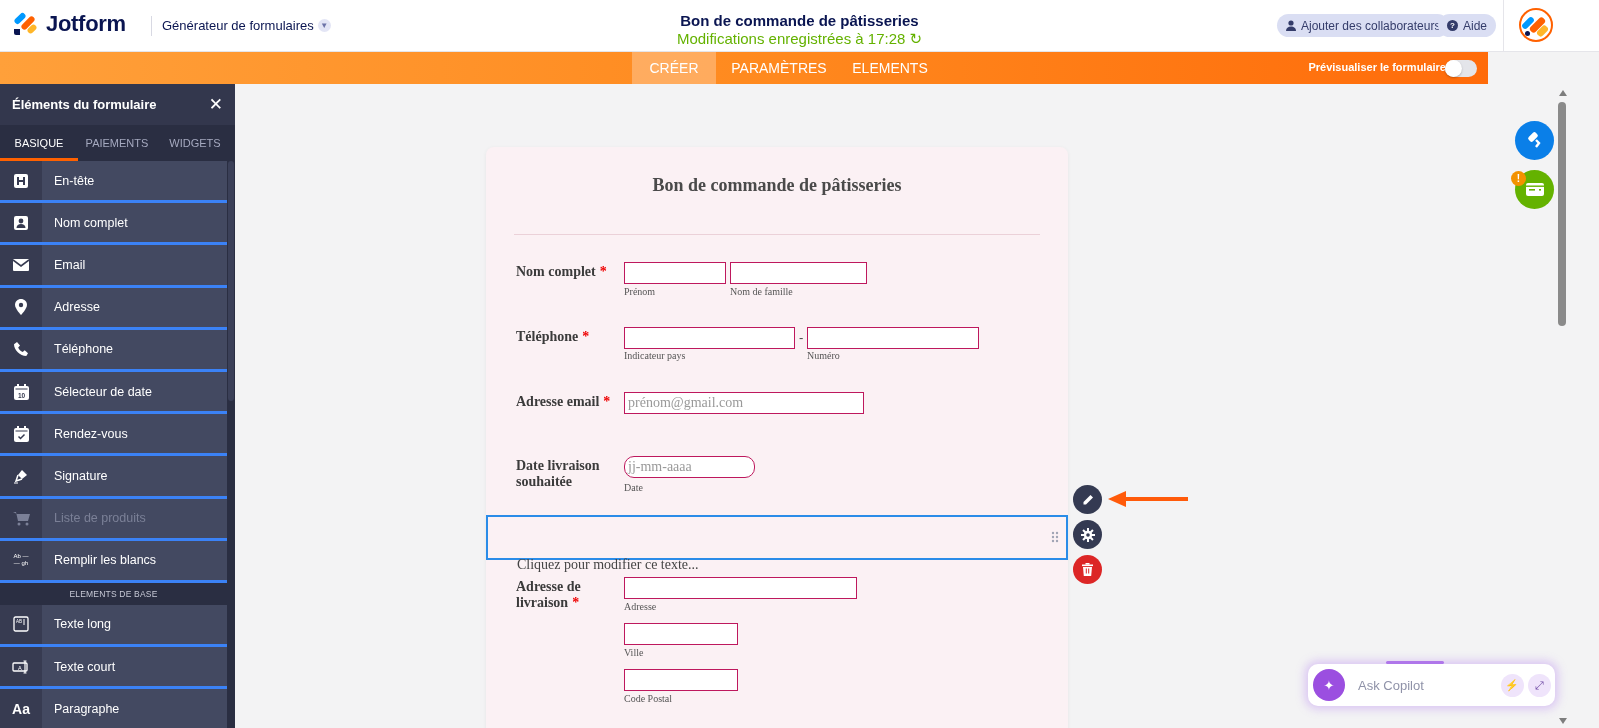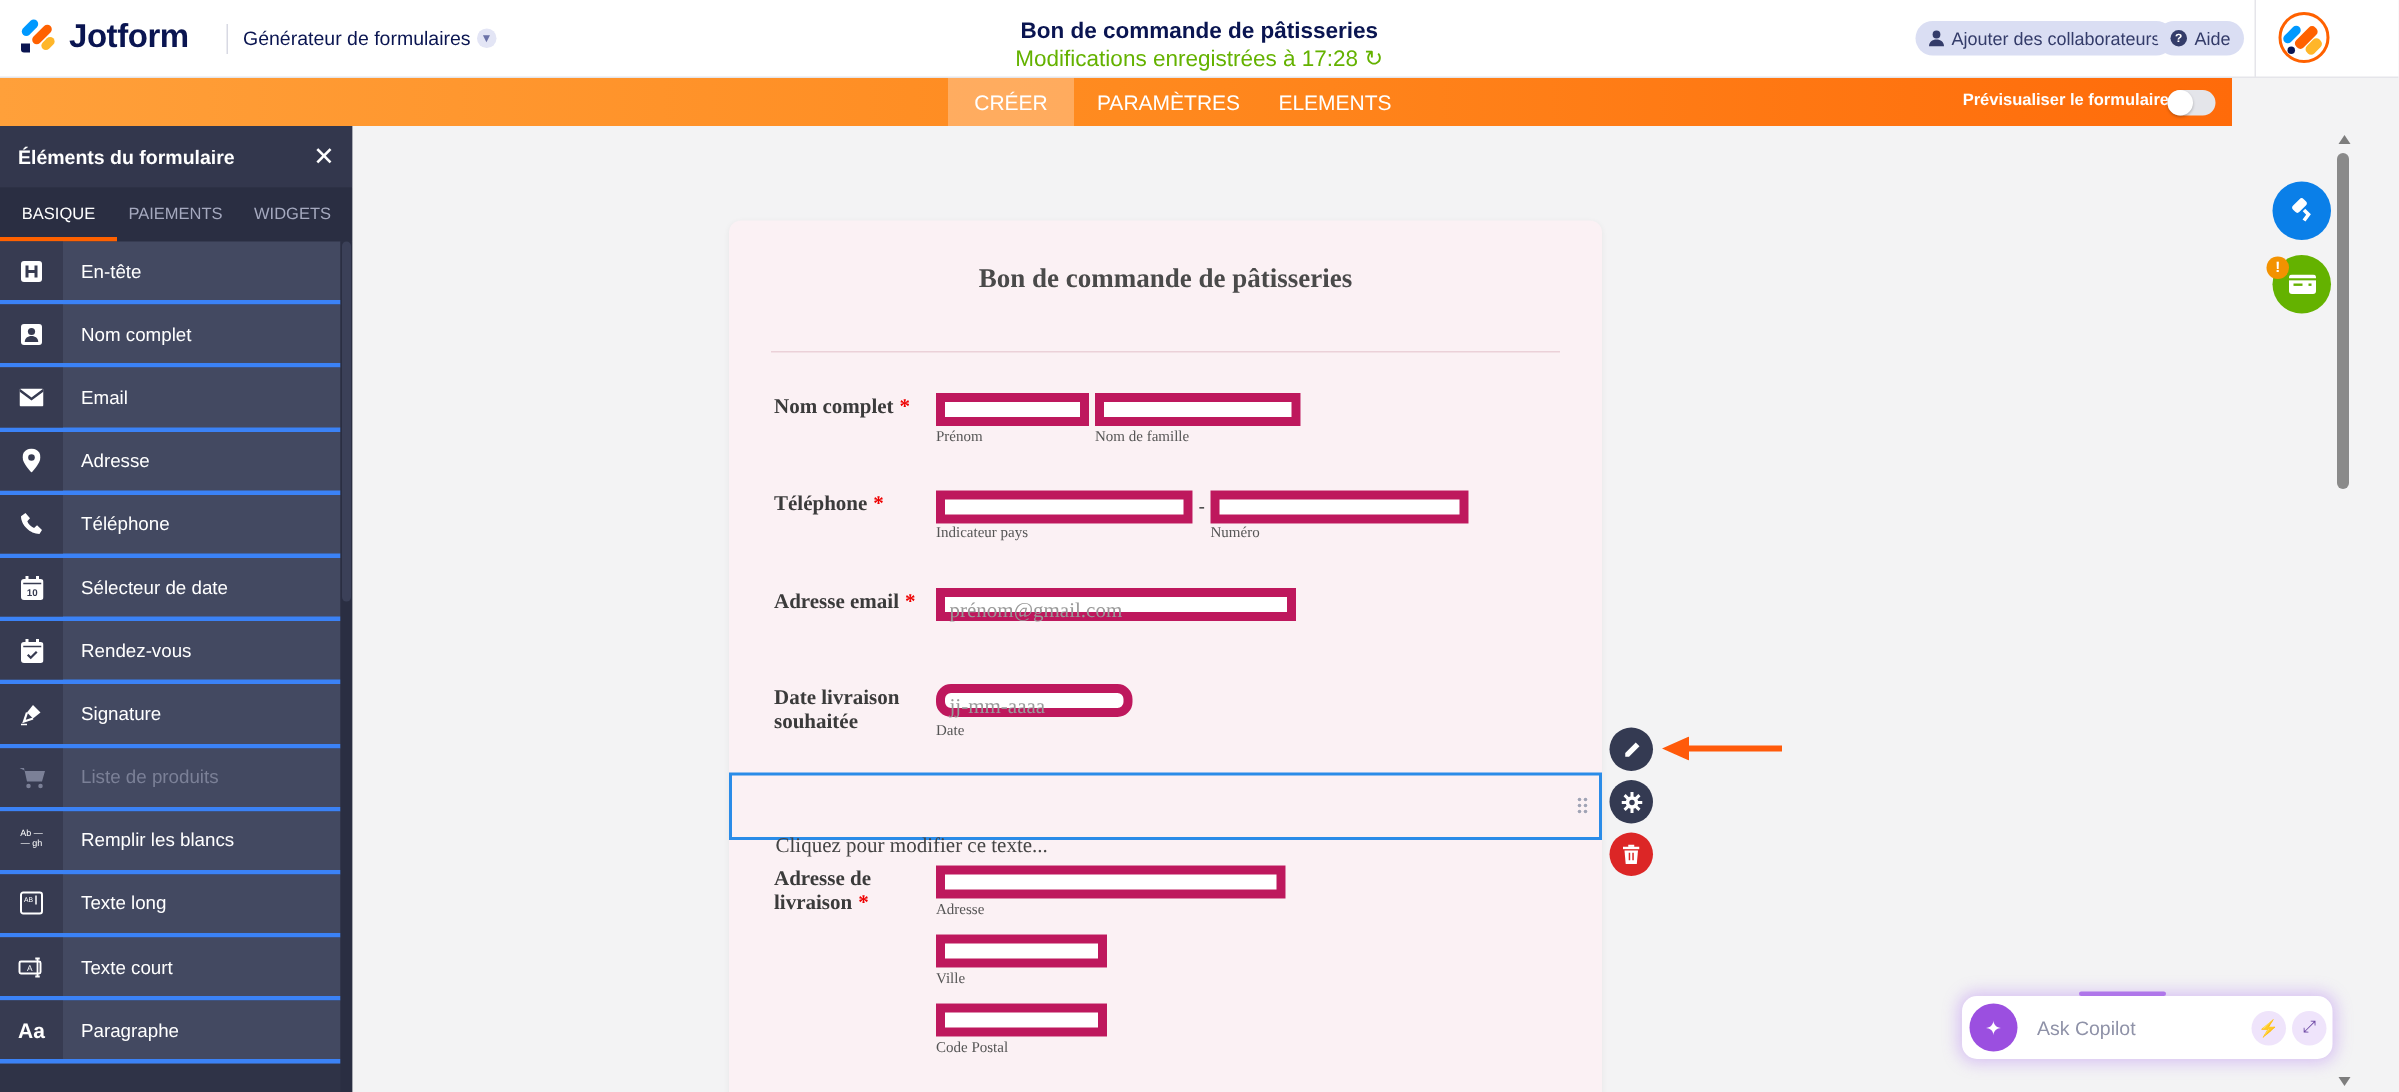--- a/index.html
+++ b/index.html
@@ -43,21 +43,21 @@
   .sb-section { height: 22px; background: #2a2e42; color: #c7c9d6; font-size: 8.5px; display: flex; align-items: center; justify-content: center; letter-spacing: 0.2px; }
   .sb-scroll { position: absolute; left: 227px; top: 77px; width: 8px; height: 567px; background: #2a2e42; }
   .sb-scroll-thumb { position: absolute; left: 1px; top: 0; width: 6px; height: 240px; background: #3b4058; border-radius: 3px; }
 
   .canvas { position: absolute; left: 235px; top: 84px; width: 1322px; height: 644px; background: #f3f3f4; }
   .form-card { position: absolute; left: 251px; top: 63px; width: 582px; height: 600px; background: #fbf1f4; border-radius: 8px; box-shadow: 0 1px 4px rgba(0,0,0,0.06); }
   .f-title { position: absolute; top: 28px; left: 0; right: 0; text-align: center; font-family: "Liberation Serif", serif; font-weight: bold; font-size: 18px; color: #4a4a4a; }
   .f-hr { position: absolute; top: 87px; left: 28px; right: 28px; height: 1px; background: #ebd1d8; }
   .f-label { position: absolute; left: 30px; font-family: "Liberation Serif", serif; font-weight: bold; font-size: 14px; color: #3b3b3b; line-height: 16px; }
   .req { color: #e00; margin-left: 4px; }
-  .f-input { position: absolute; height: 22px; background: #fff; border: 6px solid #be185d; font-family: "Liberation Serif", serif; font-size: 14px; color: #999; padding-left: 3px; line-height: 20px; }
+  .f-input { position: absolute; height: 22px; background: #fff; border: 1px solid #be185d; font-family: "Liberation Serif", serif; font-size: 14px; color: #999; padding-left: 3px; line-height: 20px; }
   .f-sub { position: absolute; font-family: "Liberation Serif", serif; font-size: 10px; color: #555; }
   .f-dash { position: absolute; font-size: 13px; color: #444; }
   .text-block { position: absolute; left: 0; top: 368px; width: 582px; height: 45px; border: 2px solid #2a8ce8; background: #fbf1f4; cursor: pointer; }
   .text-block .t { position: absolute; left: 29px; top: 13px; font-family: "Liberation Serif", serif; font-size: 14px; color: #444; margin-top: 27px; }
   .drag { position: absolute; right: 7px; top: 14px; width: 8px; height: 12px; color: #a0a4b5; font-size: 10px; line-height: 4px; letter-spacing: -1px; }
 
   .act-btn { position: absolute; width: 29px; height: 29px; border-radius: 50%; display: flex; align-items: center; justify-content: center; color: #fff; cursor: pointer; }
   .arrow { position: absolute; left: 873px; top: 407px; width: 80px; height: 16px; }
 
   .fab { position: absolute; width: 39px; height: 39px; border-radius: 50%; display: flex; align-items: center; justify-content: center; cursor: pointer; }
@@ -222,20 +222,21 @@
             <circle cx="6" cy="13" r="1.5" fill="#7b8097"></circle>
             <circle cx="14" cy="13" r="1.5" fill="#7b8097"></circle>
           </svg>
         </div>
       <span class="lbl">Liste de produits</span>
     </div>
     <div class="sb-item">
       <div class="iconbox" style="font-size:6px;line-height:7px;text-align:center;">Ab —<br>— gh</div>
       <span class="lbl">Remplir les blancs</span>
     </div>
+    <div class="sb-section">ELEMENTS DE BASE</div>
     <div class="sb-item">
       <div class="iconbox">
           <svg width="16" height="16" viewBox="0 0 16 16">
             <rect x="1" y="1" width="14" height="14" rx="1.5" stroke="#fff" stroke-width="1.3" fill="none"></rect>
             <text x="3" y="7" font-size="4.5" fill="#fff" font-family="Liberation Sans, sans-serif">AB</text>
             <path d="M11 3v6" stroke="#fff" stroke-width="1"></path>
           </svg>
         </div>
       <span class="lbl">Texte long</span>
     </div>

